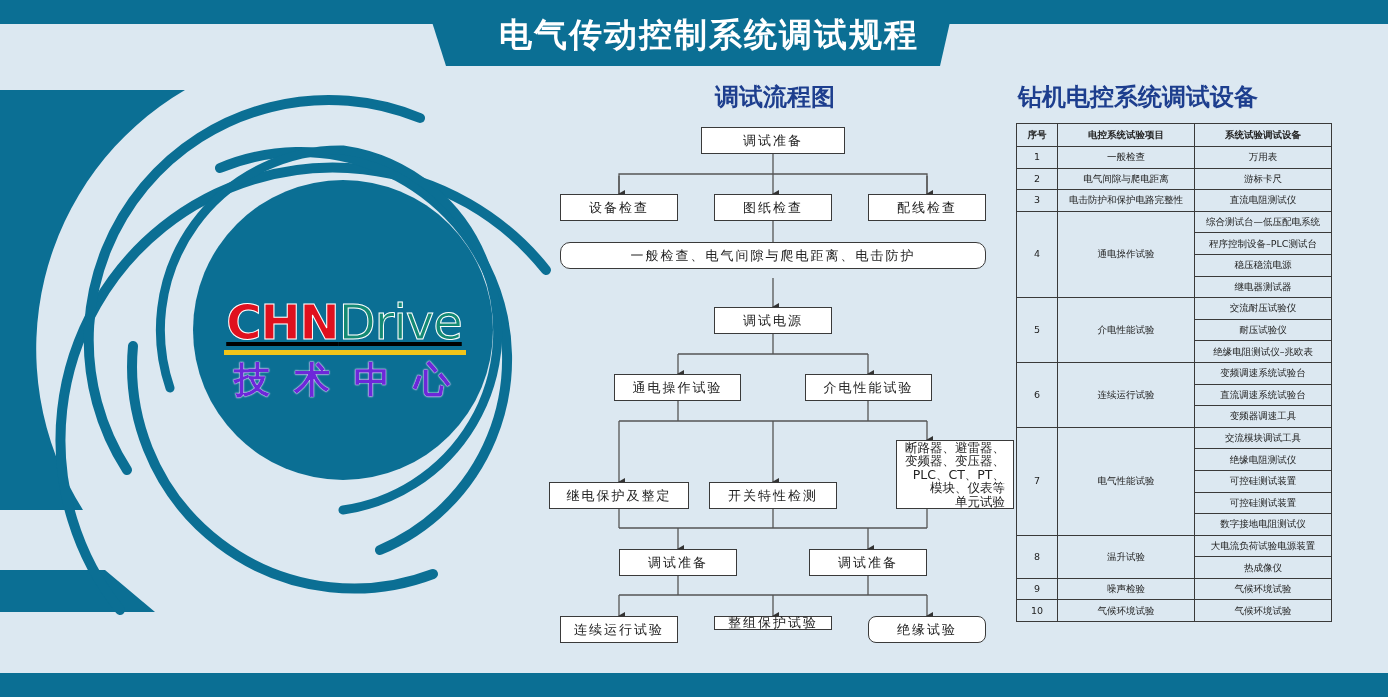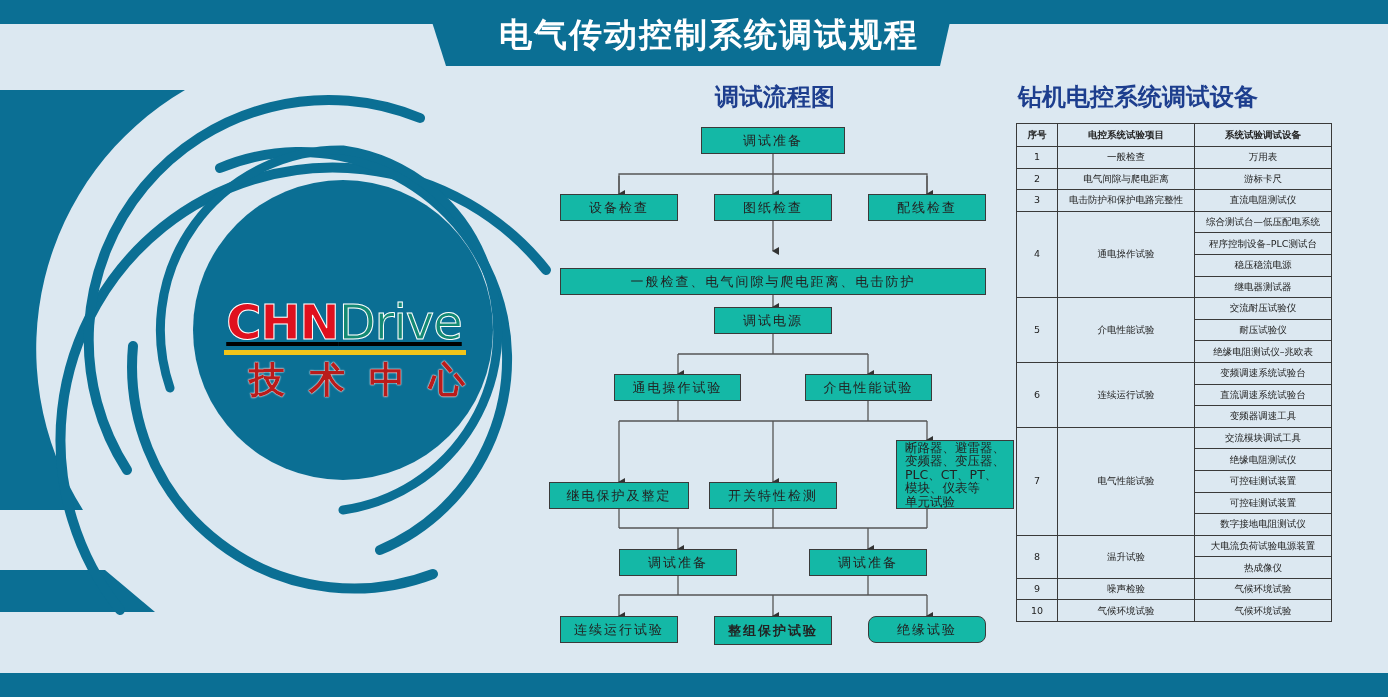--- a/index.html
+++ b/index.html
@@ -8,26 +8,26 @@
   #top-band{left:0;top:0;width:1388px;height:24px;background:#0b6f94;}
   #bottom-band{left:0;top:673px;width:1388px;height:24px;background:#0b6f94;}
   #title-banner{left:0;top:0;width:1388px;height:70px;}
   #title-text{left:449px;top:12px;width:520px;height:46px;text-align:center;color:#ffffff;font-weight:bold;font-size:33px;line-height:46px;letter-spacing:2px;}
   #decor{left:0;top:0;width:560px;height:673px;}
   #logo{left:214px;top:294px;width:260px;height:120px;}
   #logo-en{position:absolute;left:0;top:0;width:260px;text-align:center;font-size:48px;font-weight:bold;line-height:56px;font-family:"DejaVu Sans","Liberation Sans",sans-serif;letter-spacing:-1px;text-decoration:underline;}
   #logo-en .red{color:#e0101e;-webkit-text-stroke:1px #ffffff;}
   #logo-en .green{color:#148a74;-webkit-text-stroke:1px #ffffff;font-weight:normal;}
   #logo-bar{position:absolute;left:10px;top:56px;width:242px;height:5px;background:#f0c419;}
-  #logo-cn{position:absolute;left:15px;top:62px;width:260px;text-align:right;font-size:36px;font-weight:bold;color:#b91c1c;letter-spacing:24px;line-height:48px;text-shadow:0 0 2px #fff,0 0 1px #fff;padding-left:20px;box-sizing:border-box;}
+  #logo-cn{position:absolute;left:0;top:62px;width:260px;text-align:right;font-size:36px;font-weight:bold;color:#6d28d9;letter-spacing:24px;line-height:48px;text-shadow:0 0 2px #fff,0 0 1px #fff;padding-left:20px;box-sizing:border-box;}
   .sec-title{color:#1d3e8e;font-weight:bold;text-align:center;}
   #flow-title{left:660px;top:80px;width:230px;font-size:24px;line-height:34px;}
   #table-title{left:980px;top:80px;width:316px;font-size:24px;line-height:34px;}
   #flow{left:0;top:0;width:1388px;height:697px;}
-  .box{position:absolute;box-sizing:border-box;border:1.5px solid #3a3a3a;background:#14b8a6;color:#222;font-size:13px;text-align:left;display:flex;align-items:center;justify-content:center;letter-spacing:2px;}
+  .box{position:absolute;box-sizing:border-box;border:1.5px solid #3a3a3a;background:#ffffff;color:#222;font-size:13px;text-align:right;display:flex;align-items:center;justify-content:center;letter-spacing:2px;}
   .box.multi{font-size:12.5px;line-height:13.5px;letter-spacing:0px;padding:2px;white-space:pre-line;margin-left:28px;}
   #equip-table{left:1016px;top:123px;width:316px;border-collapse:collapse;font-size:9.5px;color:#222;}
   #equip-table td,#equip-table th{border:1.5px solid #3a3a3a;text-align:center;padding:0;height:20.6px;line-height:12px;}
   #equip-table th{font-weight:bold;height:22px;}
   #equip-table td.no{width:40px;}
   #equip-table td.item{width:136px;}
 </style>
 </head>
 <body>
 
@@ -111,35 +111,35 @@
     <line x1="619" y1="595" x2="619" y2="616" marker-end="url(#ar)"></line>
     <line x1="773" y1="595" x2="773" y2="616" marker-end="url(#ar)"></line>
     <line x1="927" y1="595" x2="927" y2="616" marker-end="url(#ar)"></line>
   </g>
 </svg>
 
 <div class="box" style="left:701px;top:127px;width:144px;height:27px;">调试准备</div>
 <div class="box" style="left:560px;top:194px;width:118px;height:27px;">设备检查</div>
 <div class="box" style="left:714px;top:194px;width:118px;height:27px;">图纸检查</div>
 <div class="box" style="left:868px;top:194px;width:118px;height:27px;">配线检查</div>
-<div class="box" style="left:560px;top:268px;width:426px;height:27px;">一般检查、电气间隙与爬电距离、电击防护</div>
+<div class="box" style="left:560px;top:242px;width:426px;height:27px;border-radius:10px;">一般检查、电气间隙与爬电距离、电击防护</div>
 <div class="box" style="left:714px;top:307px;width:118px;height:27px;">调试电源</div>
 <div class="box" style="left:614px;top:374px;width:127px;height:27px;">通电操作试验</div>
 <div class="box" style="left:805px;top:374px;width:127px;height:27px;">介电性能试验</div>
 <div class="box" style="left:549px;top:482px;width:140px;height:27px;">继电保护及整定</div>
 <div class="box" style="left:709px;top:482px;width:128px;height:27px;">开关特性检测</div>
 <div class="box multi" style="left:868px;top:440px;width:118px;height:69px;">断路器、避雷器、
 变频器、变压器、
 PLC、CT、PT、
 模块、仪表等
 单元试验</div>
 <div class="box" style="left:619px;top:549px;width:118px;height:27px;">调试准备</div>
 <div class="box" style="left:809px;top:549px;width:118px;height:27px;">调试准备</div>
 <div class="box" style="left:560px;top:616px;width:118px;height:27px;">连续运行试验</div>
-<div class="box" style="left:714px;top:616px;width:118px;height:29px;font-weight:bold;">整组保护试验</div>
+<div class="box" style="left:714px;top:616px;width:118px;height:14px;">整组保护试验</div>
 <div class="box" style="left:868px;top:616px;width:118px;height:27px;border-radius:8px;">绝缘试验</div>
 
 <table class="abs" id="equip-table">
   <thead>
     <tr>
       <th>序号</th>
       <th>电控系统试验项目</th>
       <th>系统试验调试设备</th>
     </tr>
   </thead>

